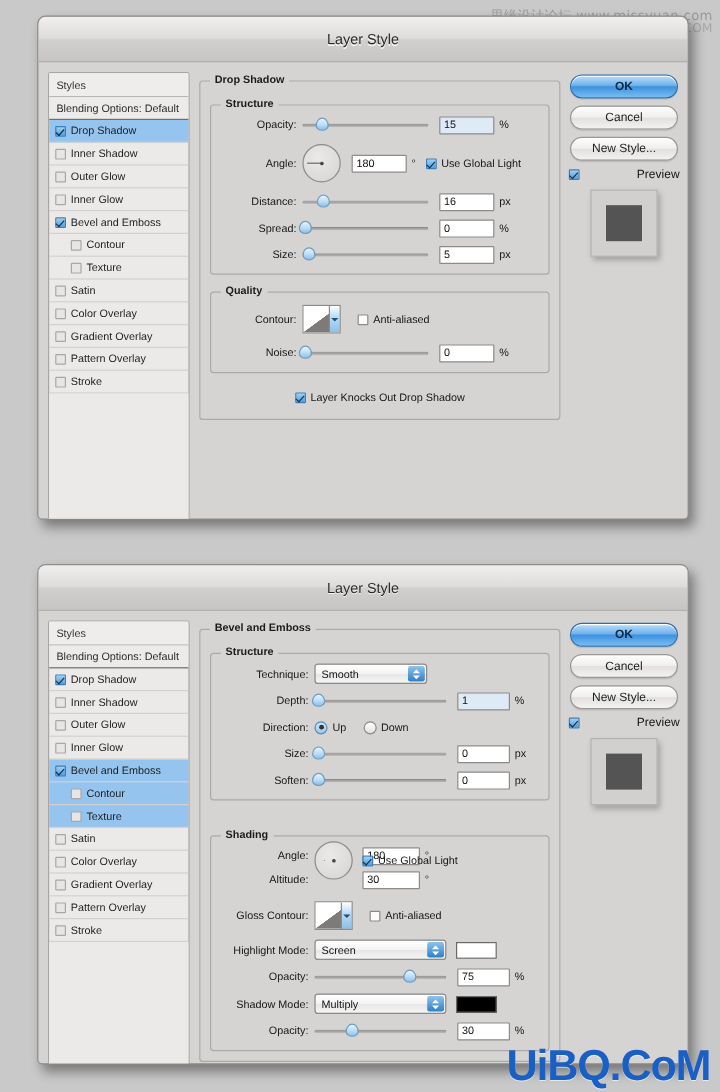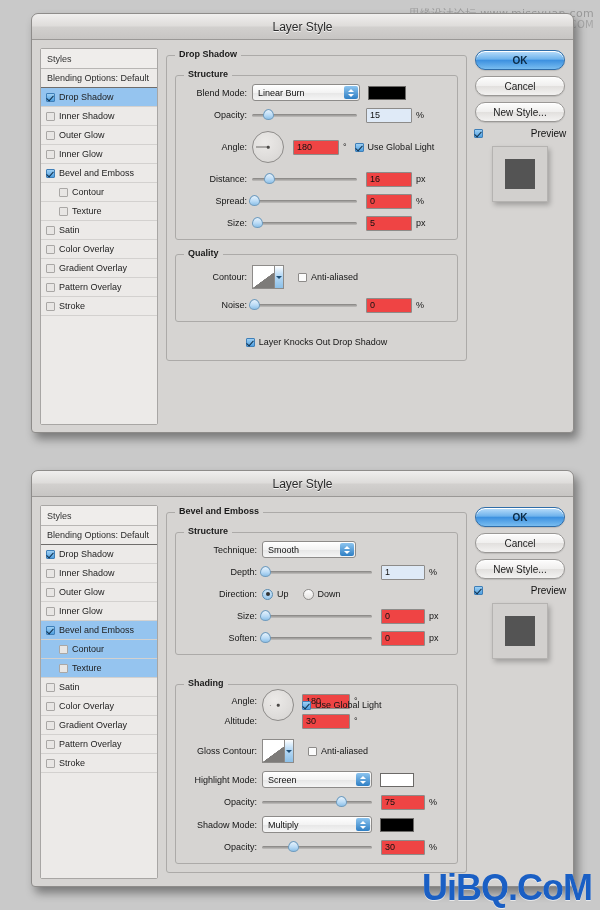--- a/index.html
+++ b/index.html
@@ -31,21 +31,21 @@
   
   .dialog {
     position:absolute;
     background:#d6d4d2;
     border:1px solid #8e8c8a;
     border-radius:7px 7px 4px 4px;
     box-shadow: 4px 6px 10px rgba(0,0,0,.40);
     overflow:hidden;
   }
   .titlebar {
-    height:26px;
+    height:38px;
     background: linear-gradient(to bottom, #f0efee 0%, #dedcda 48%, #d2d0ce 52%, #c7c5c3 100%);
     border-bottom:1px solid #9a9896;
     display:flex; align-items:center; justify-content:center;
     border-radius:6px 6px 0 0;
   }
   .titlebar .title {
     font-size:12px; color:#2a2a2a; font-weight:normal;
     text-shadow:0 1px 0 rgba(255,255,255,.8);
   }
   .dlg-body { display:flex; padding:8px; gap:8px; }
@@ -156,21 +156,21 @@
   .popup .arrows i {
     width:0; height:0; display:block;
     border-left:3px solid transparent; border-right:3px solid transparent;
   }
   .popup .arrows i.up { border-bottom:3.5px solid #fff; }
   .popup .arrows i.dn { border-top:3.5px solid #fff; }
 
   
   .numfield {
     height:15px;
-    background:#ef4444;
+    background:#ffffff;
     border:1px solid #8d8b89;
     font-size:9px; color:#111;
     padding:0 3px;
     display:flex; align-items:center;
     border-radius:1px;
   }
   .numfield.hl { background:#dfeaf7; }
 
   
   .swatch {
@@ -364,31 +364,20 @@
         </div>
       </div>
 
       <div class="main-col">
         <div class="fieldset" style="padding-bottom:8px;">
           <span class="legend">Drop Shadow</span>
 
           <div class="fieldset inner">
             <span class="legend">Structure</span>
 
-            <div class="row">
-              <span class="lbl" style="width:68px;">Blend Mode:</span>
-              <div class="popup" style="width:108px;">
-                <span>Linear Burn</span>
-                <span class="arrows">
-                    <i class="up"></i>
-                    <i class="dn"></i>
-                  </span>
-              </div>
-              <div class="swatch" style="width:38px; margin-left:8px;"></div>
-            </div>
 
             <div class="row">
               <span class="lbl" style="width:68px;">Opacity:</span>
               <div class="slider" style="width:105px;">
                 <span class="track"></span>
                 <span class="knob" style="left:15%;"></span>
               </div>
               <div class="numfield hl" style="width:46px; margin-left:9px;">15</div>
               <span class="unit">%</span>
             </div>

